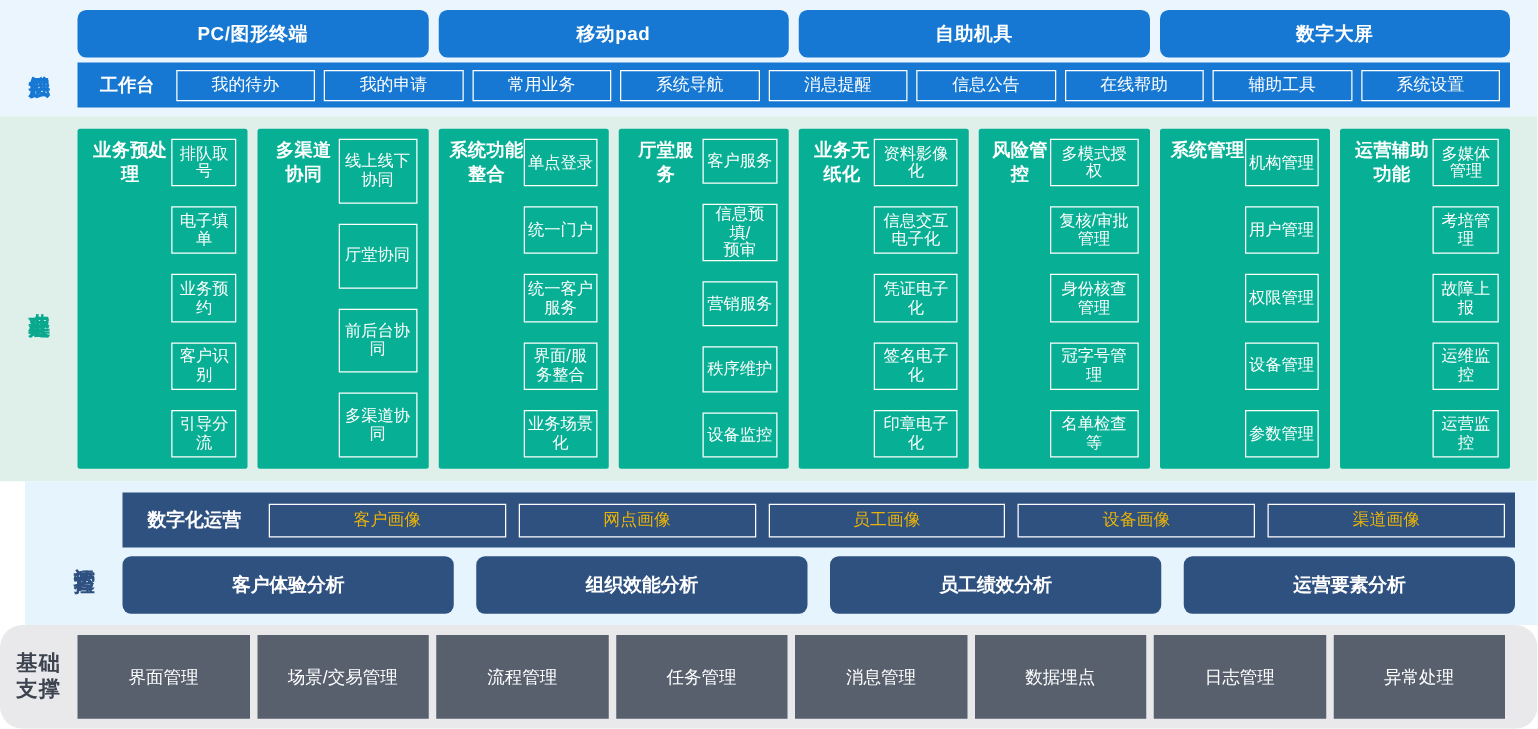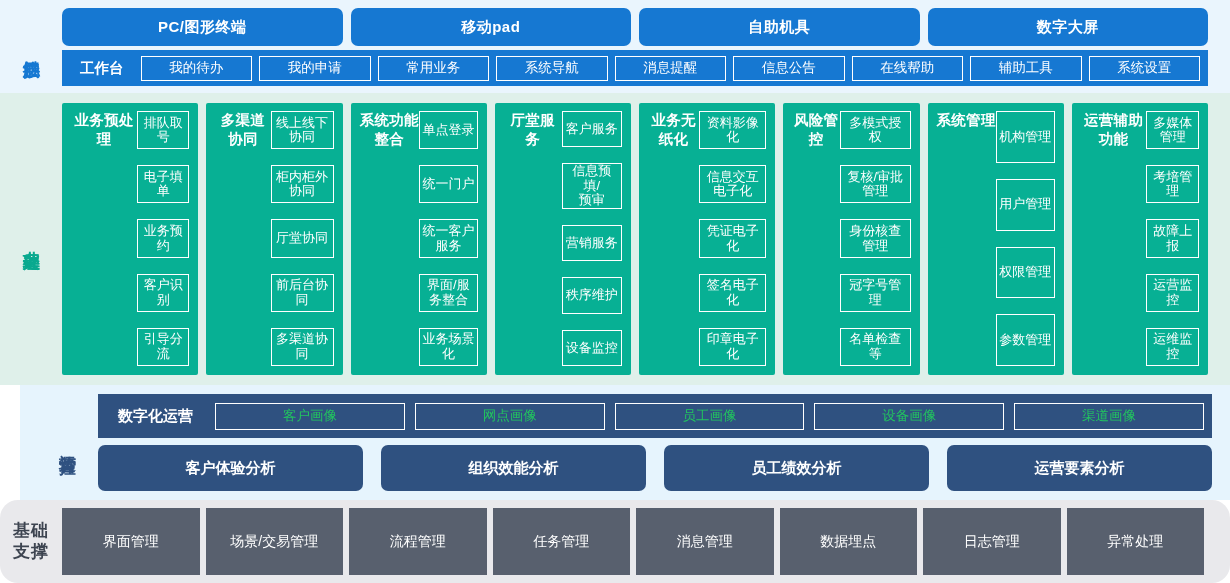--- a/index.html
+++ b/index.html
@@ -67,21 +67,21 @@
   
   .band-ops { background: #e6f4fd; height: 115px; padding: 9px 16px; margin-left: 20px; }
   .band-ops .band-label { color: #2f5180; }
   .ops-body { display: flex; flex-direction: column; gap: 7px; padding-right: 22px; height: 100%; }
   .ops-row1 {
     background: #2f5180; height: 44px; display: flex; align-items: center;
     padding: 0 8px; gap: 10px;
   }
   .ops-title { color: #ffffff; font-size: 15px; font-weight: bold; padding: 0 12px; white-space: nowrap; }
   .ops-chip {
-    flex: 1 1 0; height: 27px; border: 1px solid #ffffff; color: #22c55e;
+    flex: 1 1 0; height: 27px; border: 1px solid #ffffff; color: #eab308;
     display: flex; align-items: center; justify-content: center; font-size: 13.5px;
   }
   .ops-row2 { flex: 1 1 auto; display: flex; gap: 18px; }
   .ops-pill {
     flex: 1 1 0; background: #2f5180; color: #ffffff; border-radius: 7px;
     display: flex; align-items: center; justify-content: center;
     font-size: 15px; font-weight: bold;
   }
 
   
@@ -140,21 +140,20 @@
             <div class="biz-item">业务预约</div>
             <div class="biz-item">客户识别</div>
             <div class="biz-item">引导分流</div>
           </div>
         </div>
 
         <div class="biz-col">
           <div class="biz-col-title">多渠道协同</div>
           <div class="biz-items">
             <div class="biz-item">线上线下协同</div>
-            <div class="biz-item">柜内柜外协同</div>
             <div class="biz-item">厅堂协同</div>
             <div class="biz-item">前后台协同</div>
             <div class="biz-item">多渠道协同</div>
           </div>
         </div>
 
         <div class="biz-col">
           <div class="biz-col-title">系统功能整合</div>
           <div class="biz-items">
             <div class="biz-item">单点登录</div>
@@ -198,32 +197,33 @@
             <div class="biz-item">名单检查等</div>
           </div>
         </div>
 
         <div class="biz-col">
           <div class="biz-col-title">系统管理</div>
           <div class="biz-items">
             <div class="biz-item">机构管理</div>
             <div class="biz-item">用户管理</div>
             <div class="biz-item">权限管理</div>
+            <div class="biz-item">设备管理</div>
             <div class="biz-item">参数管理</div>
           </div>
         </div>
 
         <div class="biz-col">
           <div class="biz-col-title">运营辅助功能</div>
           <div class="biz-items">
             <div class="biz-item">多媒体管理</div>
             <div class="biz-item">考培管理</div>
             <div class="biz-item">故障上报</div>
+            <div class="biz-item">运维监控</div>
             <div class="biz-item">运营监控</div>
-            <div class="biz-item">运维监控</div>
           </div>
         </div>
 
       </div>
     </div>
   </section>
 
   <section class="band band-ops">
     <div class="band-label">
       <span class="vlabel">运营管控</span>

